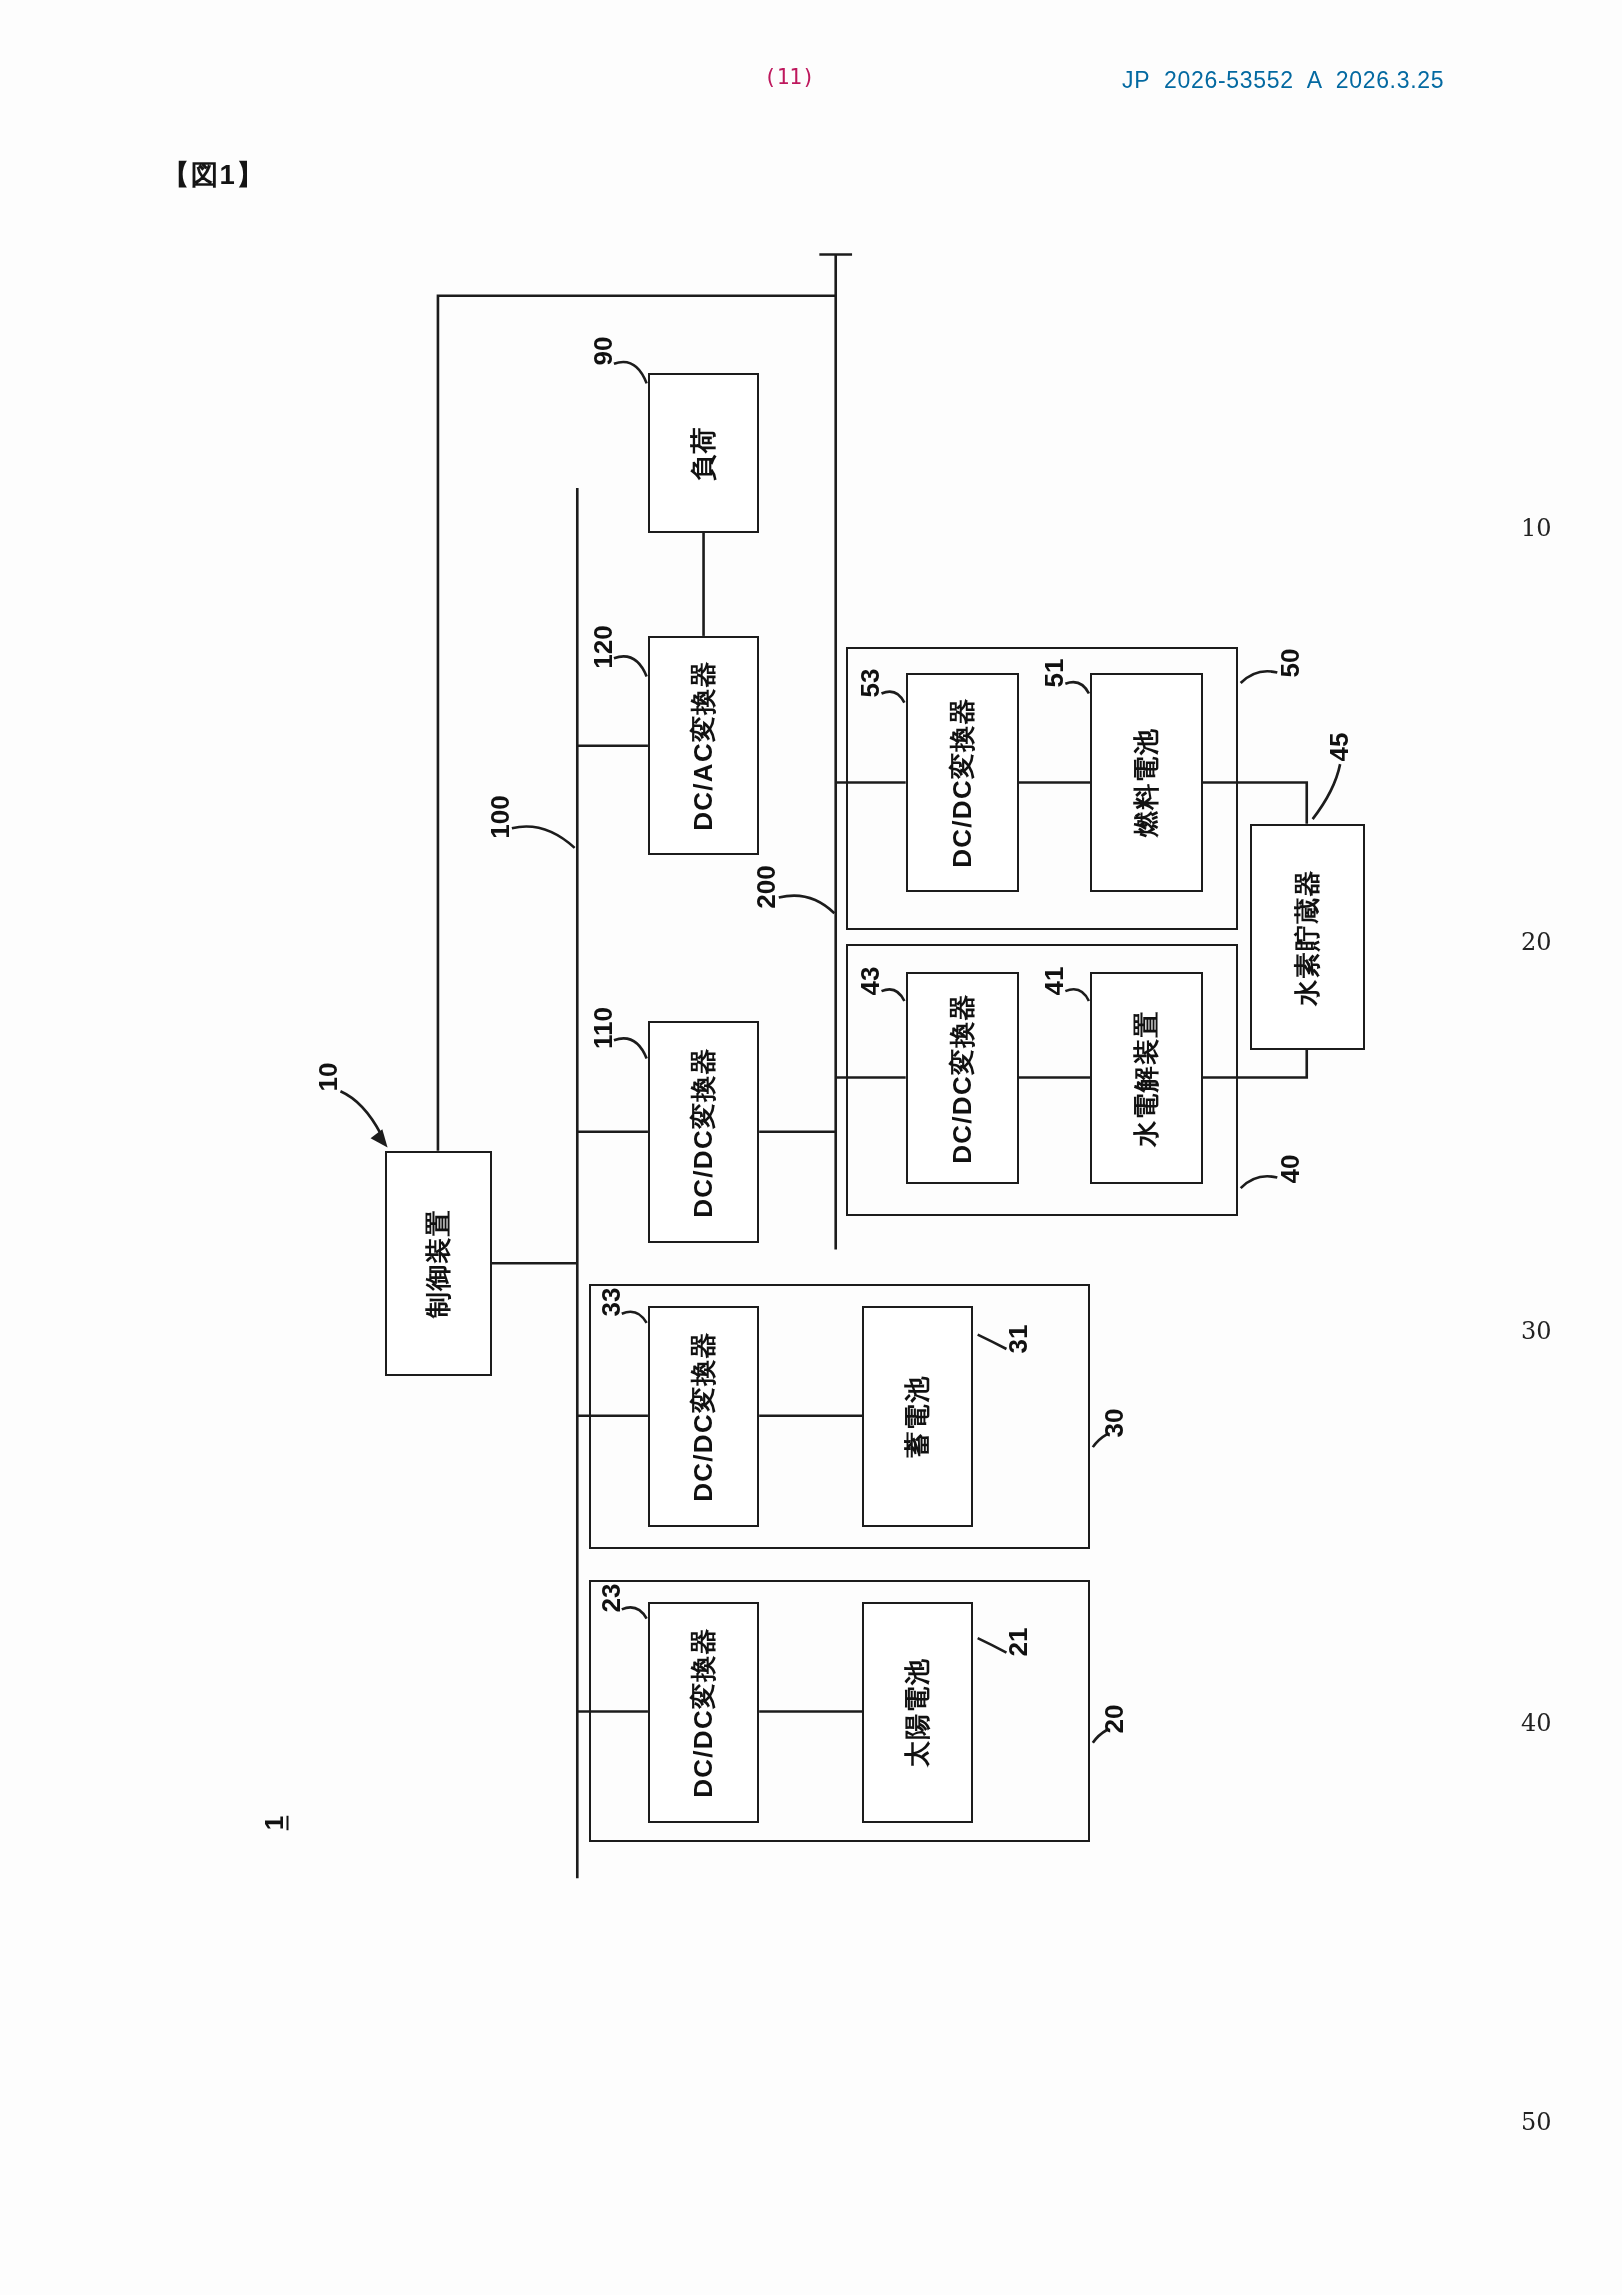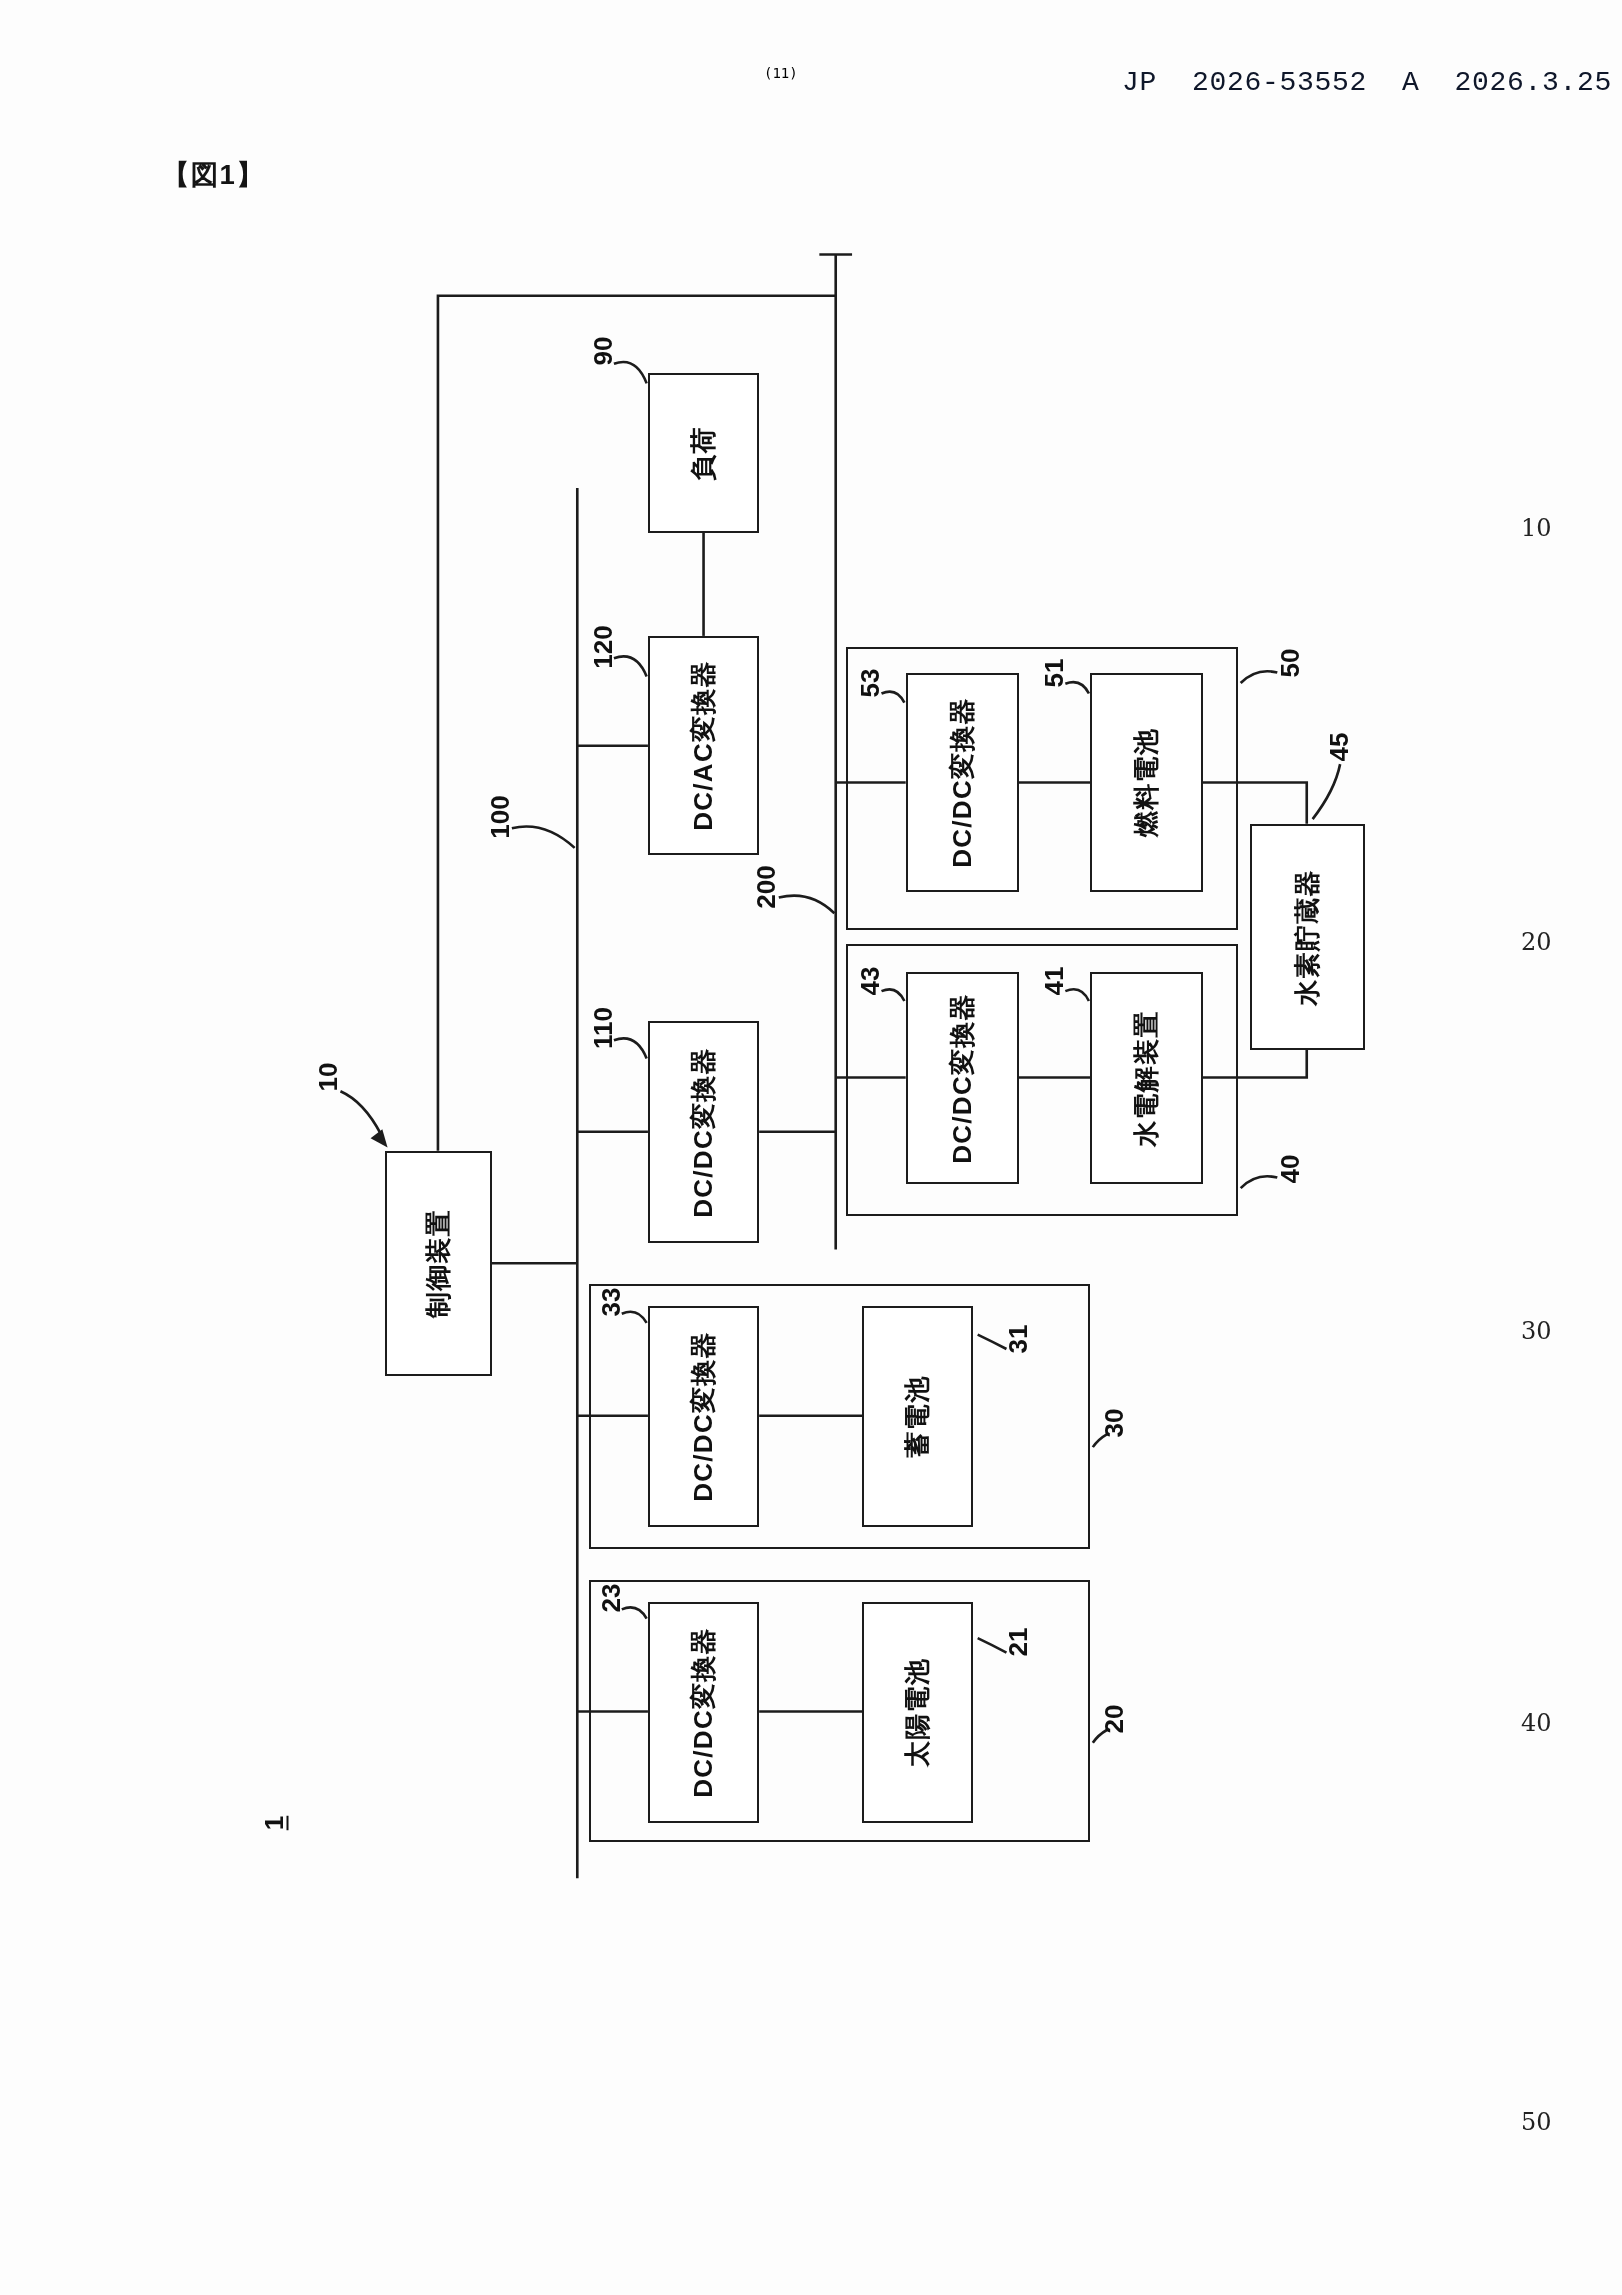--- a/index.html
+++ b/index.html
@@ -3,26 +3,26 @@
 <meta charset="utf-8">
 <style>
   * { margin:0; padding:0; box-sizing:border-box; }
   html,body { background:#ffffff; }
   .page {
     position:relative; width:1623px; height:2295px; background:#fdfdfd;
     font-family:"Liberation Sans","DejaVu Sans",sans-serif; color:#141414; overflow:hidden;
   }
   .header-num {
     position:absolute; top:65px; left:764px;
-    font-family:"DejaVu Sans Mono",monospace; font-size:14px; color:#000000;
+    font-family:"DejaVu Sans Mono",monospace; font-size:21px; color:#be185d;
   }
   .header-right {
     position:absolute; top:67px; left:1122px;
-    font-family:Liberation Mono, monospace; font-size:28px; letter-spacing:0.7px;
-    white-space:pre; color:#0f172a;
+    font-family:Liberation Sans, sans-serif; font-size:23px; letter-spacing:0.7px;
+    white-space:pre; color:#0369a1;
   }
   .fig-caption {
     position:absolute; top:157px; left:162px;
     font-size:27.5px; font-weight:600; letter-spacing:1.3px;
   }
   .lines { position:absolute; left:0; top:0; }
   .lines path, .lines line { stroke:#1c1c1c; stroke-width:4; fill:none; }
   .lines .arrowhead { fill:#1c1c1c; stroke:none; }
   .box, .group {
     position:absolute; border:2.6px solid #1c1c1c;

